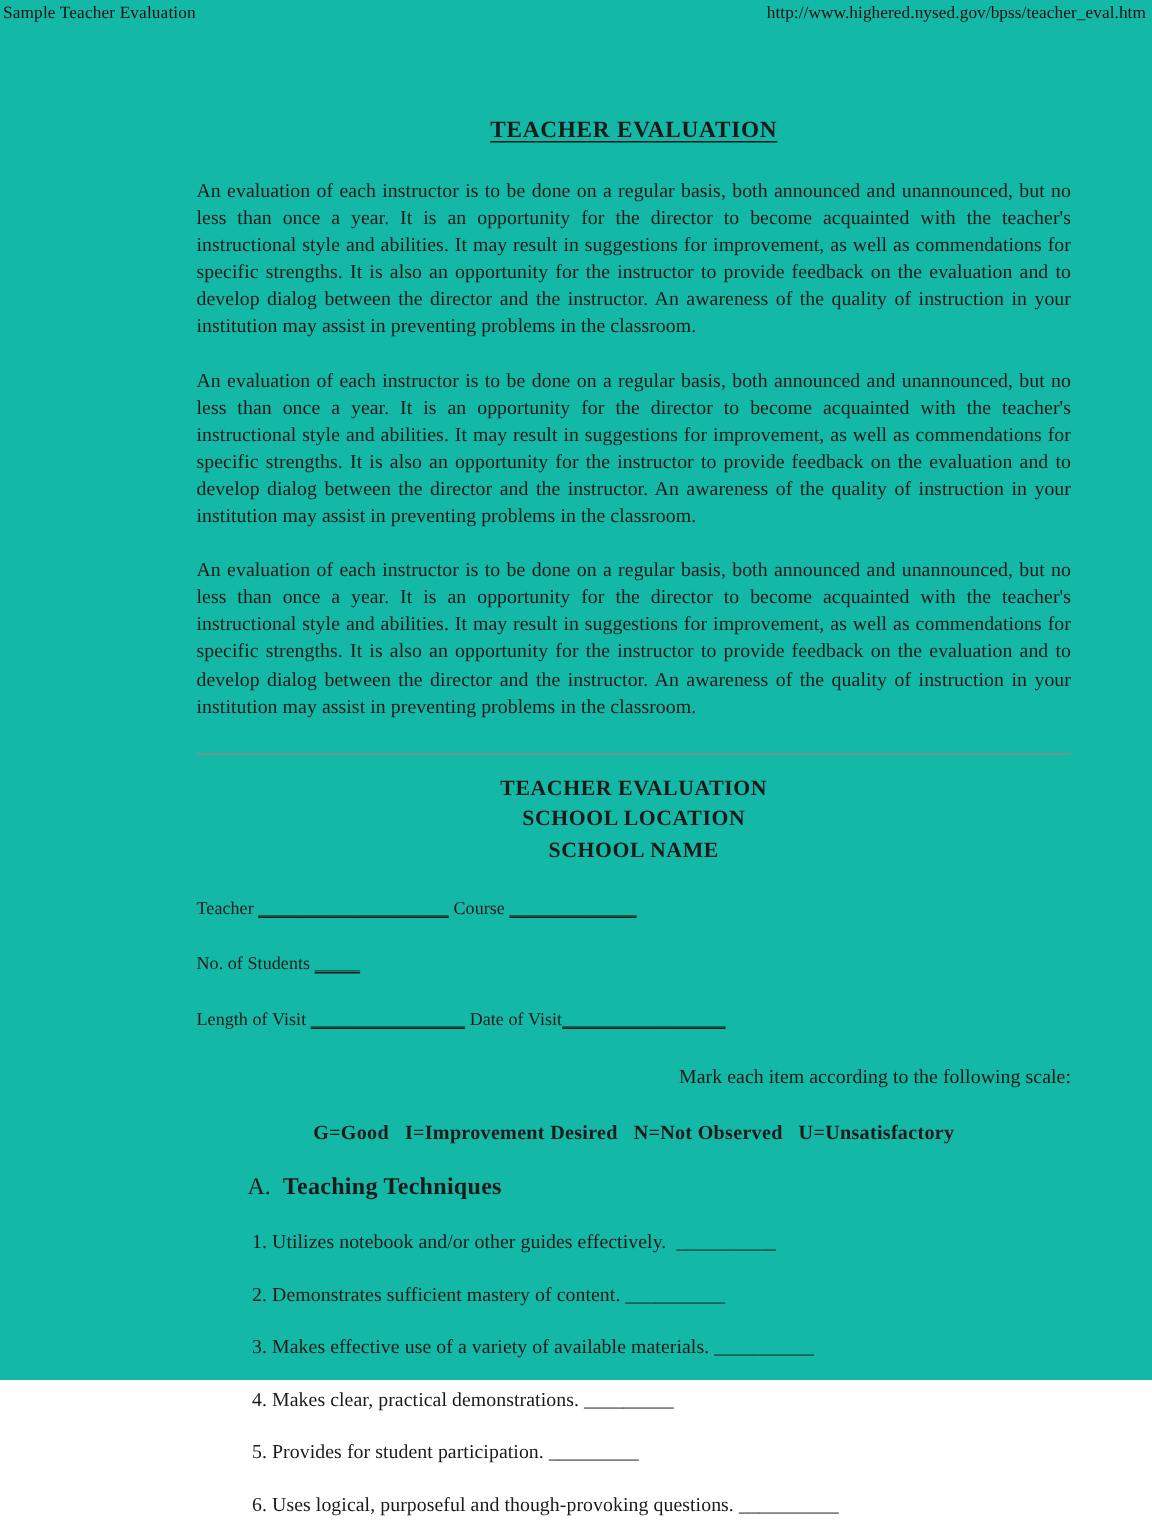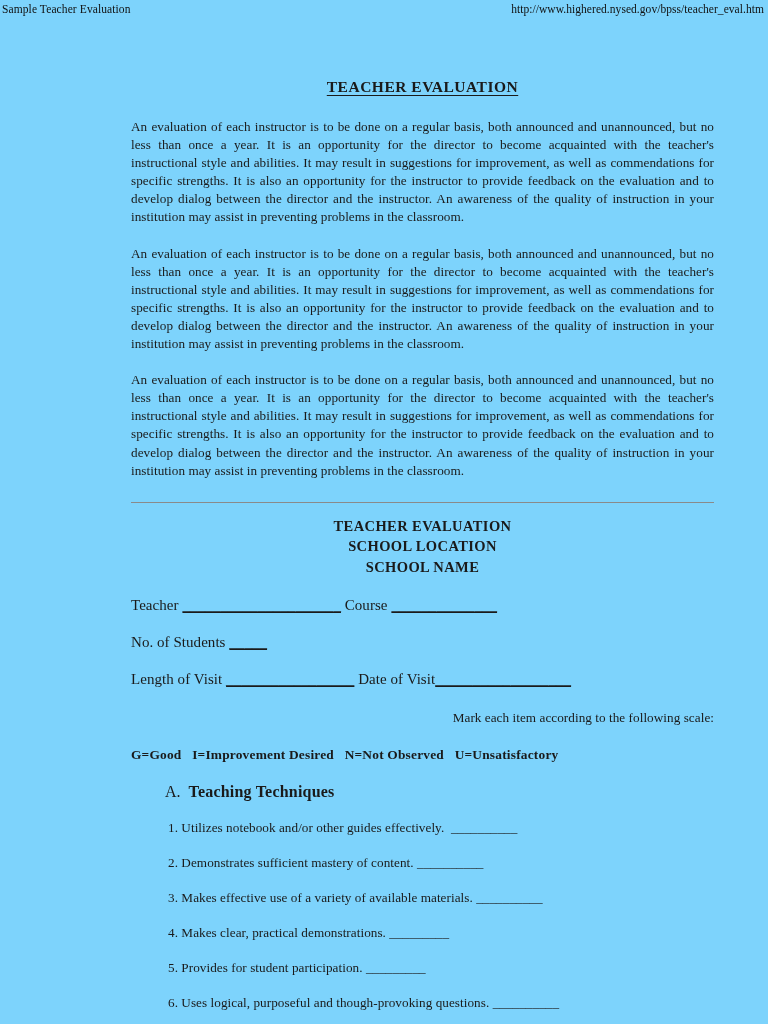--- a/index.html
+++ b/index.html
@@ -12,22 +12,22 @@
     height: 1024px;
     overflow: hidden;
     font-family: "Liberation Serif", "DejaVu Serif", serif;
     color: #1a1a1a;
     position: relative;
   }
 
   .page {
     position: relative;
     width: 768px;
-    height: 1024px;
-    background: #7dd3fc;
+    height: 920px;
+    background: #14b8a6;
   }
 
   
   .running-header {
     position: absolute;
     top: 2px;
     left: 0;
     width: 768px;
     height: 16px;
     font-size: 11.5px;
@@ -93,21 +93,21 @@
     text-align: center;
     font-weight: bold;
     font-size: 14.5px;
     line-height: 20.5px;
     letter-spacing: 0.4px;
     margin: 0;
   }
   .center-head.first { padding-top: 13px; }
 
   .field-line {
-    font-size: 15px;
+    font-size: 12px;
     line-height: 18px;
     margin: 0;
     padding-top: 19px;
     white-space: pre;
     letter-spacing: 0.05px;
   }
   .blank {
     text-decoration: underline;
     text-underline-offset: 2px;
   }
@@ -120,20 +120,21 @@
     text-align: right;
   }
 
   .scale-legend {
     font-size: 13.4px;
     font-weight: bold;
     margin: 0;
     padding-top: 21px;
     white-space: pre;
     letter-spacing: 0.2px;
+    text-align: center;
   }
 
   .section-head {
     font-size: 16px;
     margin: 0;
     padding-top: 20px;
     padding-left: 34px;
     white-space: pre;
   }
   .section-head .sec-letter { font-weight: normal; }

